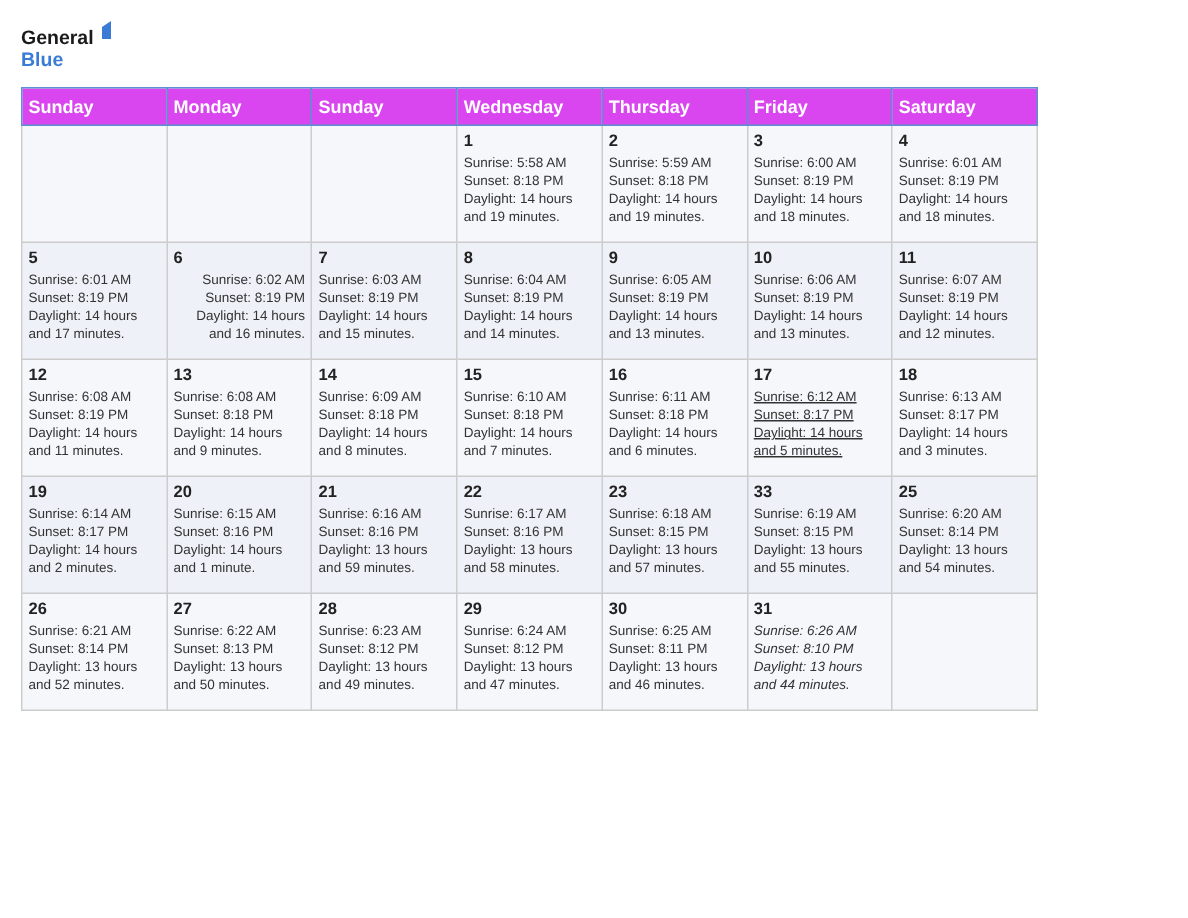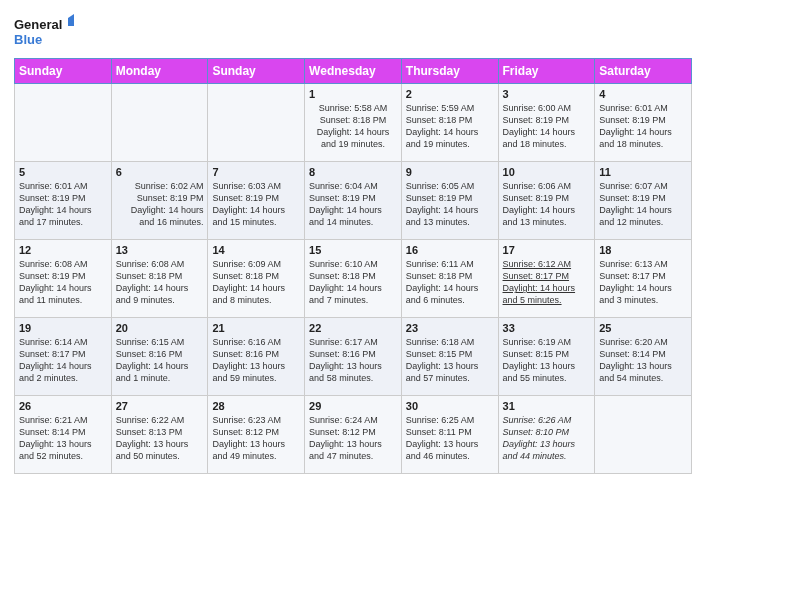--- a/index.html
+++ b/index.html
@@ -113,21 +113,21 @@
           <th>Saturday</th>
         </tr>
     </thead>
     <tbody id="calendar-body">
     <tr>
           <td></td>
           <td></td>
           <td></td>
           <td>
             <span class="day-num">1</span>
-            <div class="day-info" style="white-space: pre-line; text-align: center;">Sunrise: 5:58 AM
+            <div class="day-info" style="white-space: pre-line;">Sunrise: 5:58 AM
 Sunset: 8:18 PM
 Daylight: 14 hours
 and 19 minutes.</div>
           </td>
           <td>
             <span class="day-num">2</span>
             <div class="day-info" style="white-space: pre-line;">Sunrise: 5:59 AM
 Sunset: 8:18 PM
 Daylight: 14 hours
 and 19 minutes.</div>

